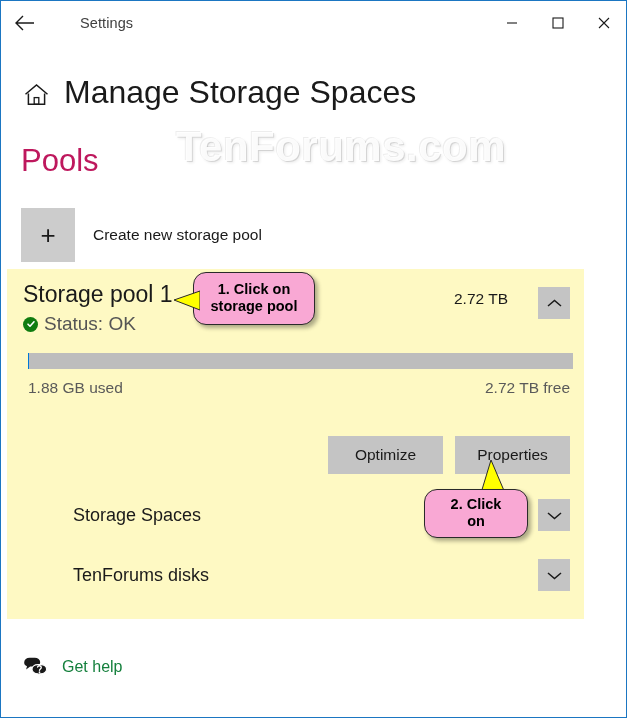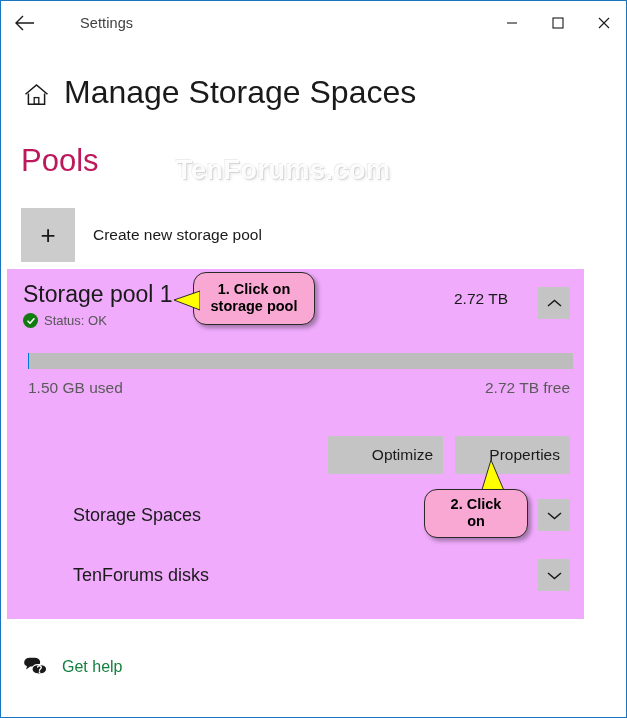--- a/index.html
+++ b/index.html
@@ -54,31 +54,30 @@
   .home-icon { margin-right: 14px; display: block; }
   .page-title {
     font-size: 32px; font-weight: 300;
     color: #1a1a1a; white-space: nowrap;
     line-height: 1;
   }
 
   
   .watermark {
     position: absolute; left: 175px; top: 122px;
-    font-size: 27px; font-weight: bold;
+    font-size: 42px; font-weight: bold;
     font-family: "Liberation Sans", sans-serif;
     color: rgba(255,255,255,0.92);
     letter-spacing: .5px;
     text-shadow:
        1px  1px 0 rgba(0,0,0,0.11),
       -1px -1px 0 rgba(0,0,0,0.07),
        2px  2px 3px rgba(0,0,0,0.08);
     pointer-events: none;
     white-space: nowrap;
-    margin-top: 32px;
   }
 
   
   .section-title {
     position: absolute; left: 20px; top: 144px;
     font-size: 31px; font-weight: 300; color: #be185d;
     line-height: 1;
   }
   .create-row {
     position: absolute; left: 20px; top: 207px;
@@ -92,40 +91,40 @@
     line-height: 1;
   }
   .create-label {
     margin-left: 18px; font-size: 15.5px; color: #1a1a1a;
   }
 
   
   .pool-card {
     position: absolute; left: 6px; top: 268px;
     width: 577px; height: 350px;
-    background: #f0abfc;
+    background: #fef9c3;
   }
   .pool-head {
     position: absolute; left: 16px; top: 13px;
   }
   .pool-name {
     font-size: 23px; font-weight: 300; color: #1a1a1a;
     line-height: 1.1; white-space: nowrap;
   }
   .pool-status {
     display: flex; align-items: center; margin-top: 6px;
   }
   .status-dot {
     width: 15px; height: 15px; flex: 0 0 15px;
     border-radius: 50%;
     background: #107c10;
     display: flex; align-items: center; justify-content: center;
     margin-right: 6px;
   }
-  .status-text { font-size: 13px; color: #555555; white-space: nowrap; }
+  .status-text { font-size: 19px; color: #555555; white-space: nowrap; }
 
   .pool-size {
     position: absolute; right: 76px; top: 21px;
     font-size: 15.5px; color: #1a1a1a; white-space: nowrap;
   }
   .chev-btn {
     position: absolute;
     width: 32px; height: 32px;
     background: #c4c4c4;
     display: flex; align-items: center; justify-content: center;
@@ -150,21 +149,21 @@
     position: absolute; right: 14px; top: 110px;
     font-size: 15.5px; color: #5a5a5a; white-space: nowrap;
   }
 
   .action-btn {
     position: absolute;
     height: 38px; min-width: 115px;
     background: #c4c4c4; border: none;
     font-family: "Liberation Sans", sans-serif;
     font-size: 15.5px; color: #1a1a1a;
-    cursor: pointer; padding: 0 10px; text-align: right;
+    cursor: pointer; padding: 0 10px;
   }
   .btn-optimize { left: 321px; top: 167px; }
   .btn-properties { left: 448px; top: 167px; }
 
   .expander {
     position: absolute; left: 0; width: 100%;
     height: 56px;
   }
   .expander .ex-label {
     position: absolute; left: 66px; top: 50%;
@@ -292,21 +291,21 @@
 
     <div class="chev-btn chev-pool">
       <svg width="17" height="11" viewBox="0 0 17 11" aria-hidden="true">
         <path d="M2 8 L8.5 2.4 L15 8" fill="none" stroke="#1a1a1a" stroke-width="1.5"></path>
       </svg>
     </div>
 
     <div class="bar-track">
       <div class="bar-fill" style="width: 0.05%;"></div>
     </div>
-    <div class="bar-left">1.50 GB used</div>
+    <div class="bar-left">1.88 GB used</div>
     <div class="bar-right">2.72 TB free</div>
 
     <button class="action-btn btn-optimize">Optimize</button>
     <button class="action-btn btn-properties">Properties</button>
 
     <div class="expander ex-spaces">
       <div class="ex-label">Storage Spaces</div>
       <div class="chev-btn">
         <svg width="17" height="11" viewBox="0 0 17 11" aria-hidden="true">
           <path d="M2 3 L8.5 8.6 L15 3" fill="none" stroke="#1a1a1a" stroke-width="1.5"></path>

